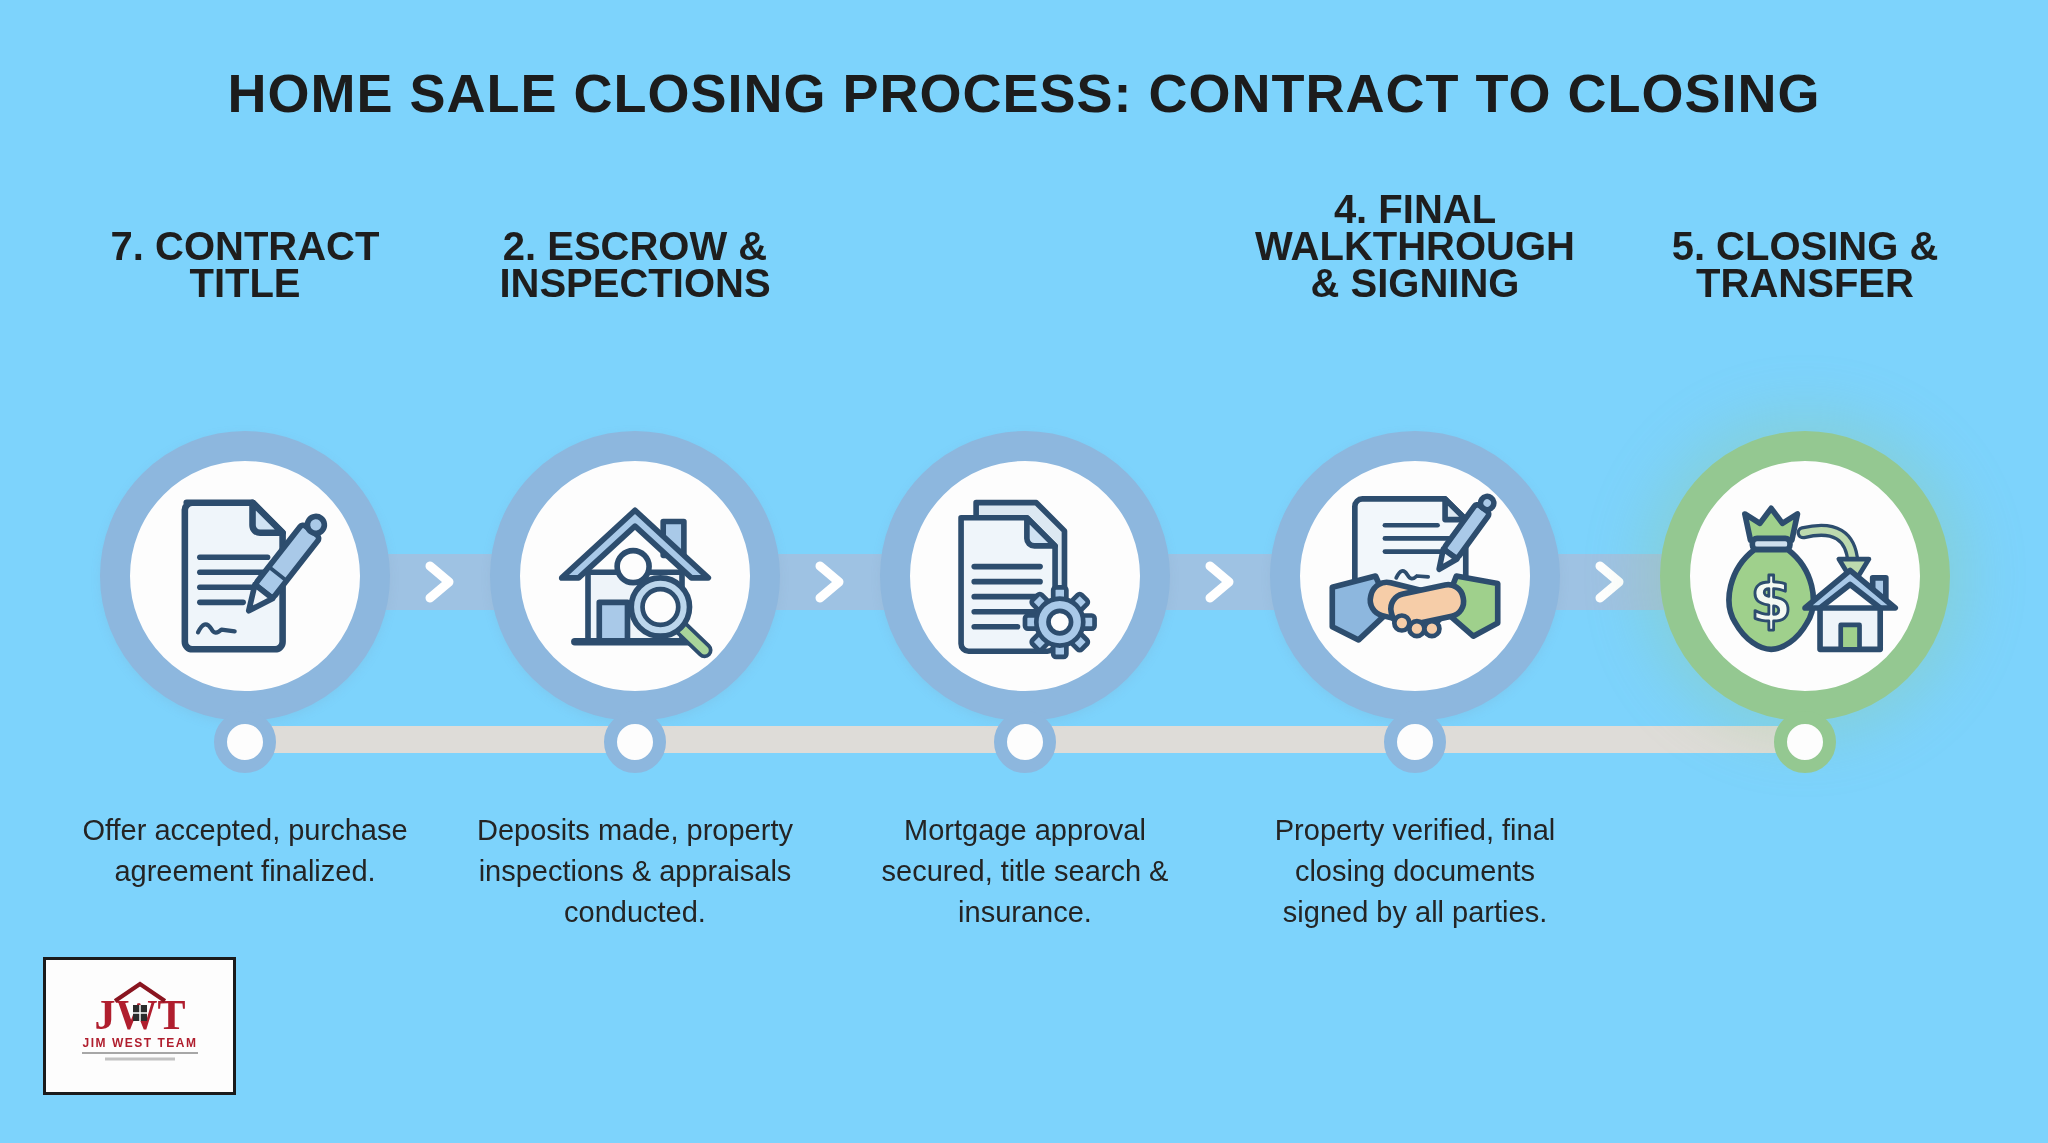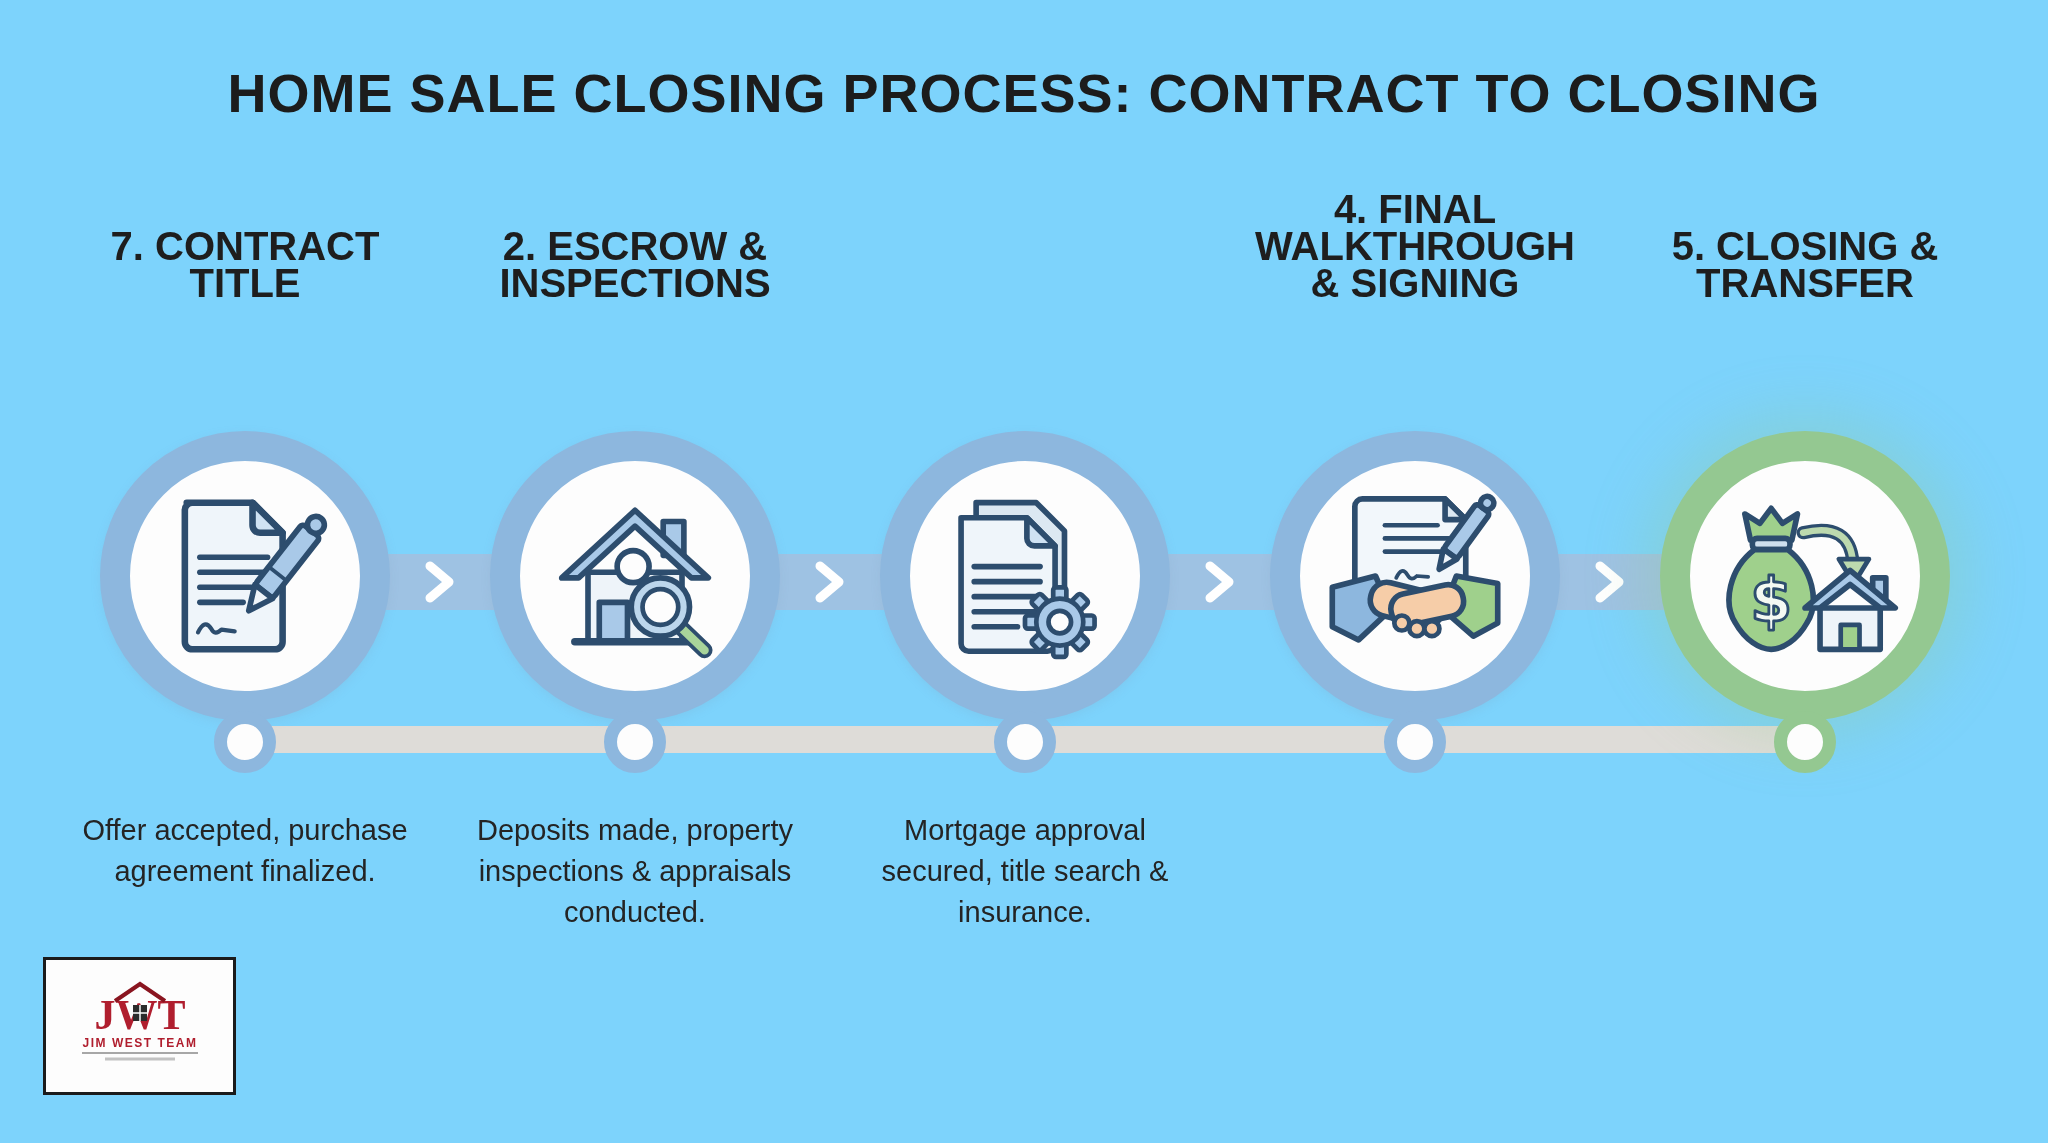--- a/index.html
+++ b/index.html
@@ -214,20 +214,21 @@
 
   <div class="node" style="left:214px"></div>
   <div class="node" style="left:604px"></div>
   <div class="node" style="left:994px"></div>
   <div class="node" style="left:1384px"></div>
   <div class="node green" style="left:1774px"></div>
 
   <div class="step-desc" style="left:470px">Deposits made, property inspections &amp; appraisals conducted.</div>
   <div class="step-desc" style="left:80px">Offer accepted, purchase agreement finalized.</div>
   <div class="step-desc" style="left:860px">Mortgage approval secured, title search &amp; insurance.</div>
+  <div class="step-desc" style="left:1250px">Property verified, final closing documents signed by all parties.</div>
 
   <div class="logo-box">
     <svg width="160" height="90" viewBox="0 0 160 90">
       <text x="80" y="48" font-family="Liberation Serif, serif" font-weight="bold" font-size="42" text-anchor="middle" fill="#b01e2e">JWT</text>
       <path d="M55 20 L80 3 L105 20" stroke="#8a1520" stroke-width="4" fill="none"></path>
       <rect x="73" y="24" width="14" height="16" fill="#2b2b2b"></rect>
       <line x1="80" y1="24" x2="80" y2="40" stroke="#fdfdfd" stroke-width="1.5"></line>
       <line x1="73" y1="32" x2="87" y2="32" stroke="#fdfdfd" stroke-width="1.5"></line>
       <text x="80" y="66" font-size="12" font-weight="bold" letter-spacing="1.5" text-anchor="middle" fill="#b01e2e">JIM WEST TEAM</text>
       <line x1="22" y1="72" x2="138" y2="72" stroke="#8a8a8a" stroke-width="1.5"></line>

